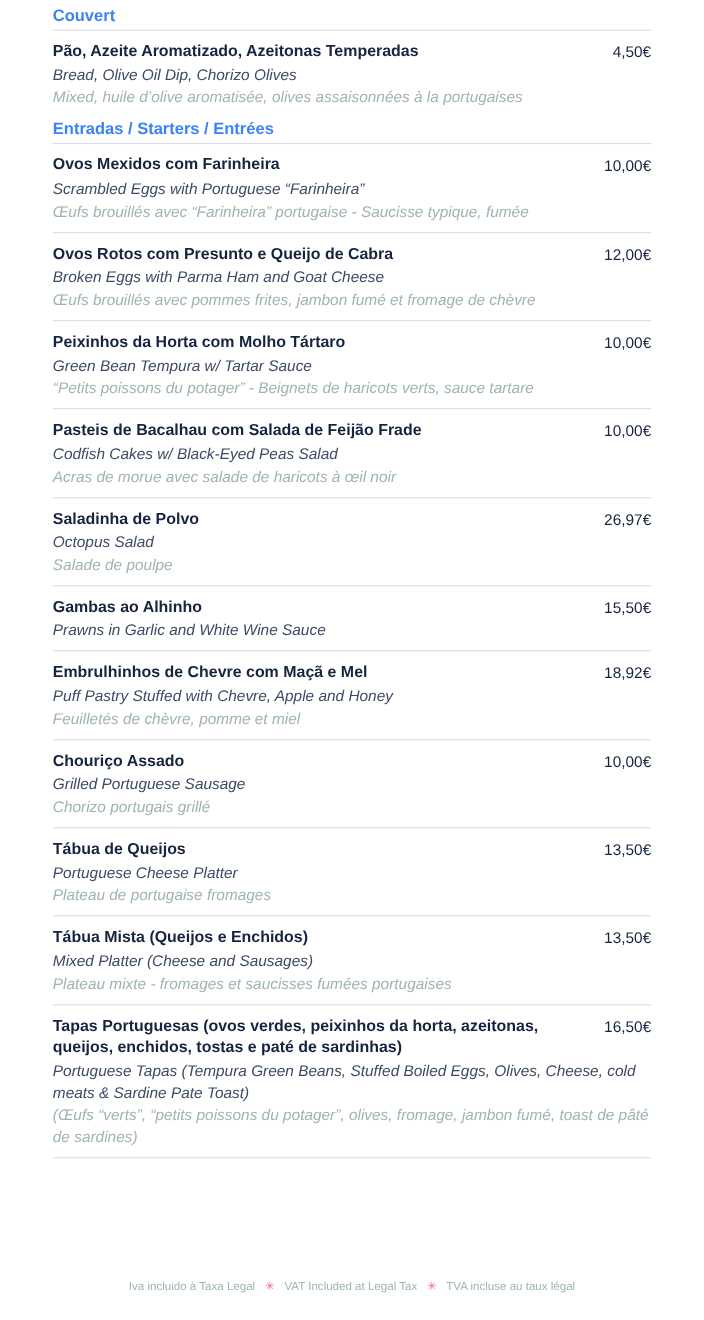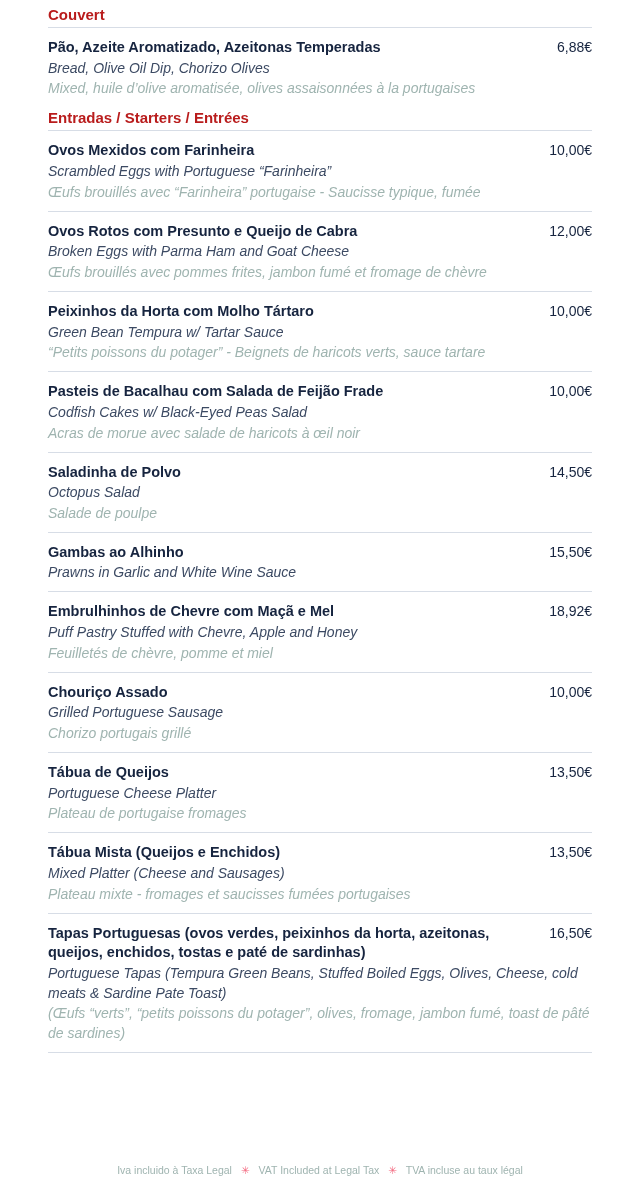--- a/index.html
+++ b/index.html
@@ -26,21 +26,21 @@
     margin: 30px 0 26px 0;
     font-family: "DejaVu Sans", sans-serif;
     font-size: 36px;
     font-weight: bold;
     letter-spacing: 2px;
     color: #f4687f;
     -webkit-text-stroke: 1px #f4687f;
     line-height: 1;
   }
   .section-head {
-    color: #b91c1c;
+    color: #3b82f6;
     font-size: 15px;
     font-weight: bold;
     margin: 0 0 2px 0;
     padding-top: 6px;
   }
   .rule {
     border: 0;
     border-top: 1px solid #d7dde6;
     margin: 4px 0 6px 0;
   }
@@ -100,21 +100,21 @@
 
 <div class="page">
 
 
   <div>
     <div class="section-head">Couvert</div>
     <hr class="rule">
     <div class="item">
       <div class="item-top">
         <div class="item-name">Pão, Azeite Aromatizado, Azeitonas Temperadas</div>
-        <div class="item-price">6,88€</div>
+        <div class="item-price">4,50€</div>
       </div>
       <div class="desc-en">Bread, Olive Oil Dip, Chorizo Olives</div>
       <div class="desc-fr">Mixed, huile d’olive aromatisée, olives assaisonnées à la portugaises</div>
     </div>
   </div>
 
   <div>
     <div class="section-head">Entradas / Starters / Entrées</div>
     <hr class="rule">
 
@@ -154,21 +154,21 @@
         <div class="item-price">10,00€</div>
       </div>
       <div class="desc-en">Codfish Cakes w/ Black-Eyed Peas Salad</div>
       <div class="desc-fr">Acras de morue avec salade de haricots à œil noir</div>
     </div>
     <hr class="rule">
 
     <div class="item">
       <div class="item-top">
         <div class="item-name">Saladinha de Polvo</div>
-        <div class="item-price">14,50€</div>
+        <div class="item-price">26,97€</div>
       </div>
       <div class="desc-en">Octopus Salad</div>
       <div class="desc-fr">Salade de poulpe</div>
     </div>
     <hr class="rule">
 
     <div class="item">
       <div class="item-top">
         <div class="item-name">Gambas ao Alhinho</div>
         <div class="item-price">15,50€</div>

